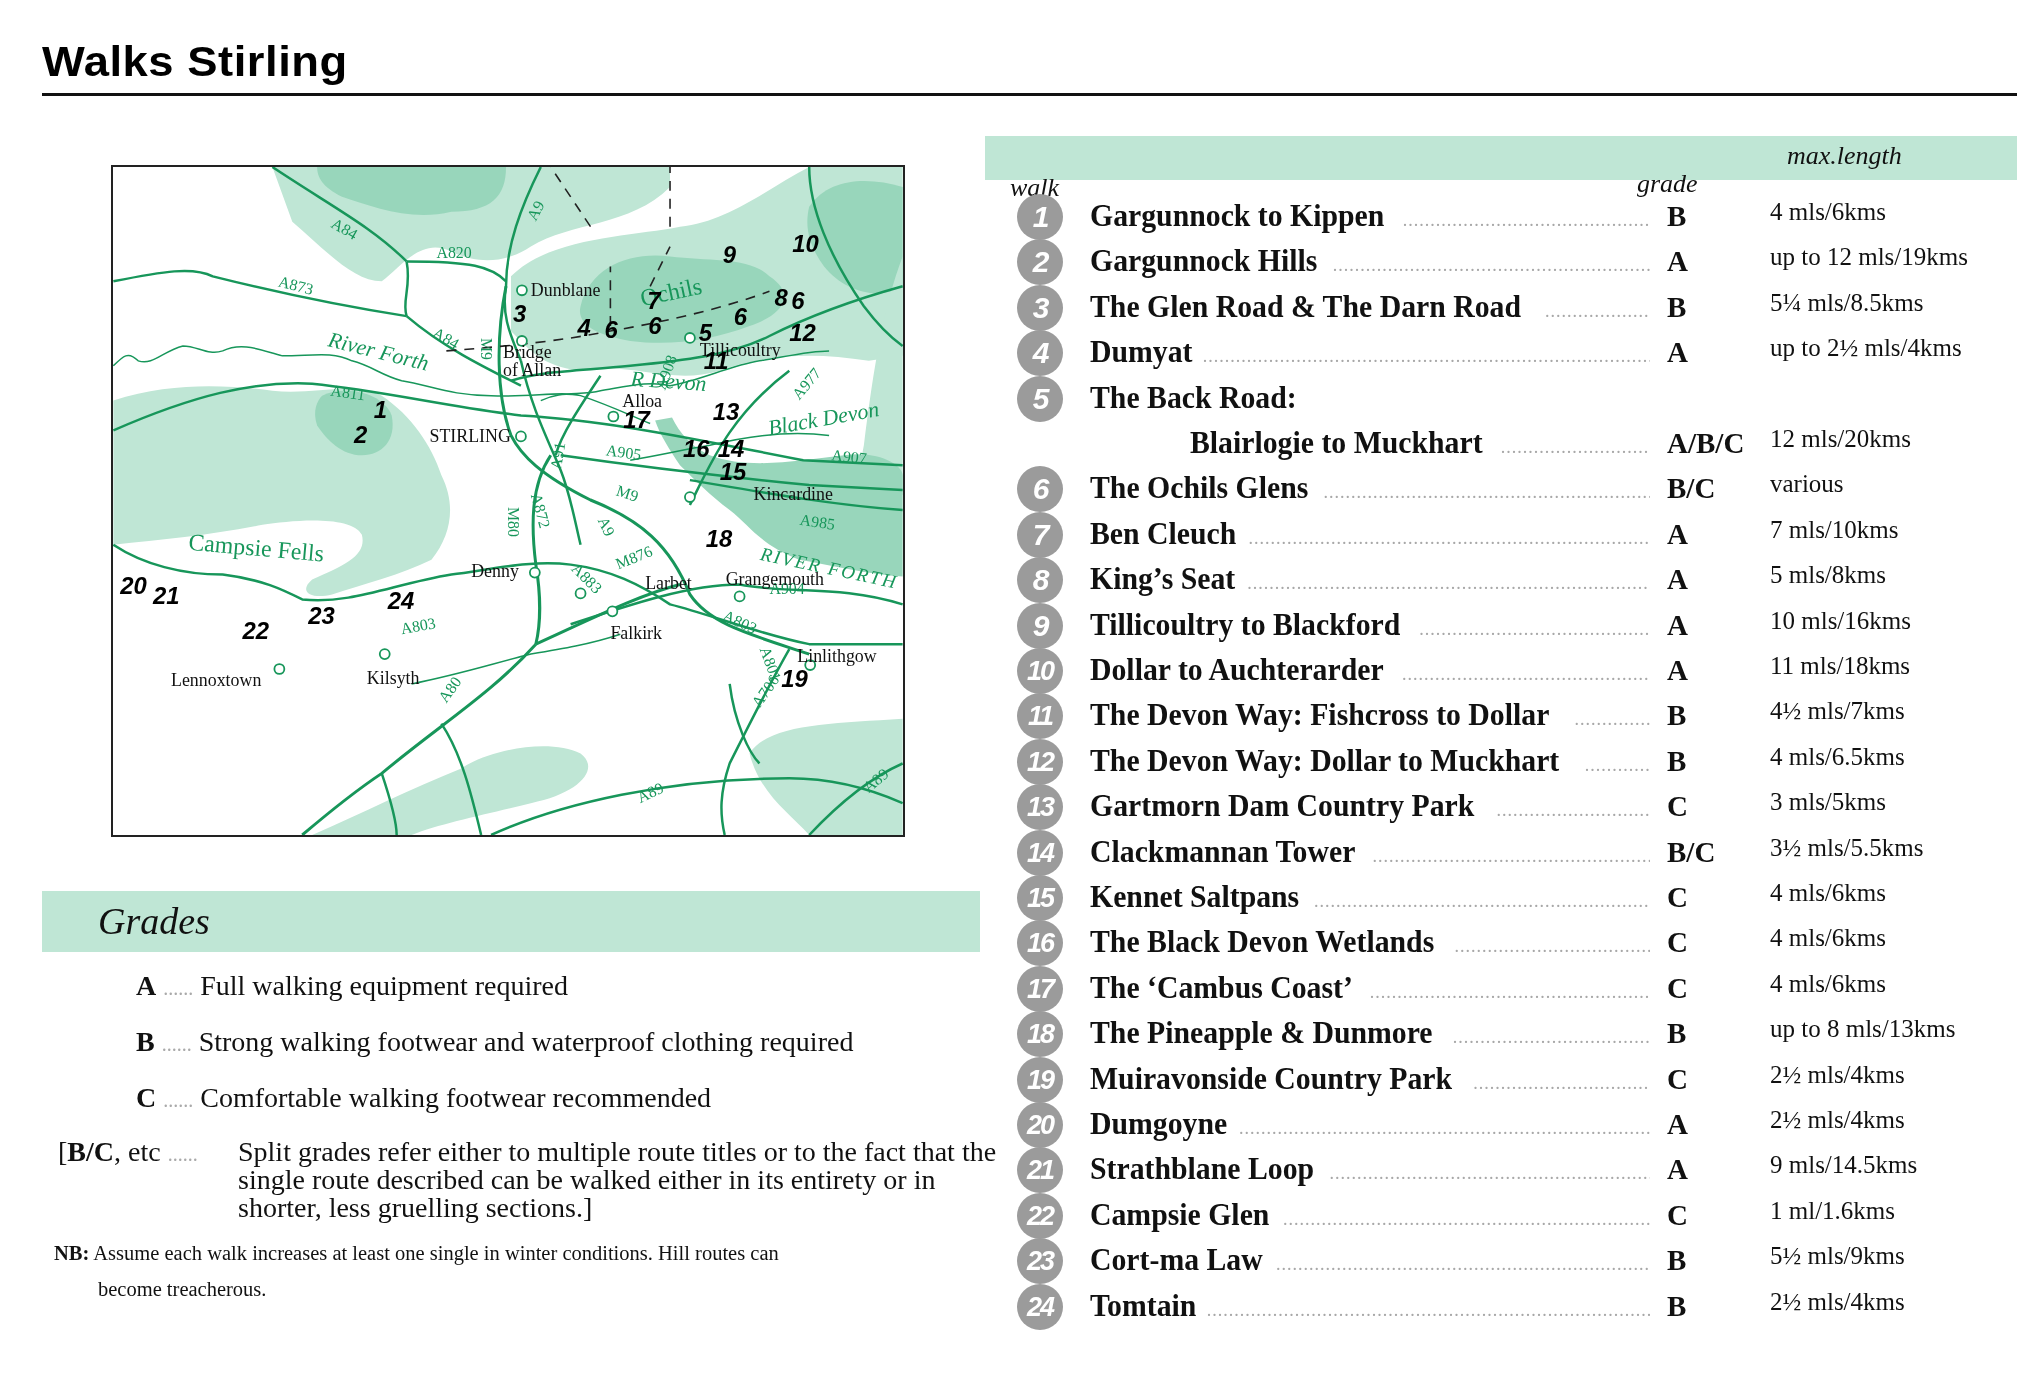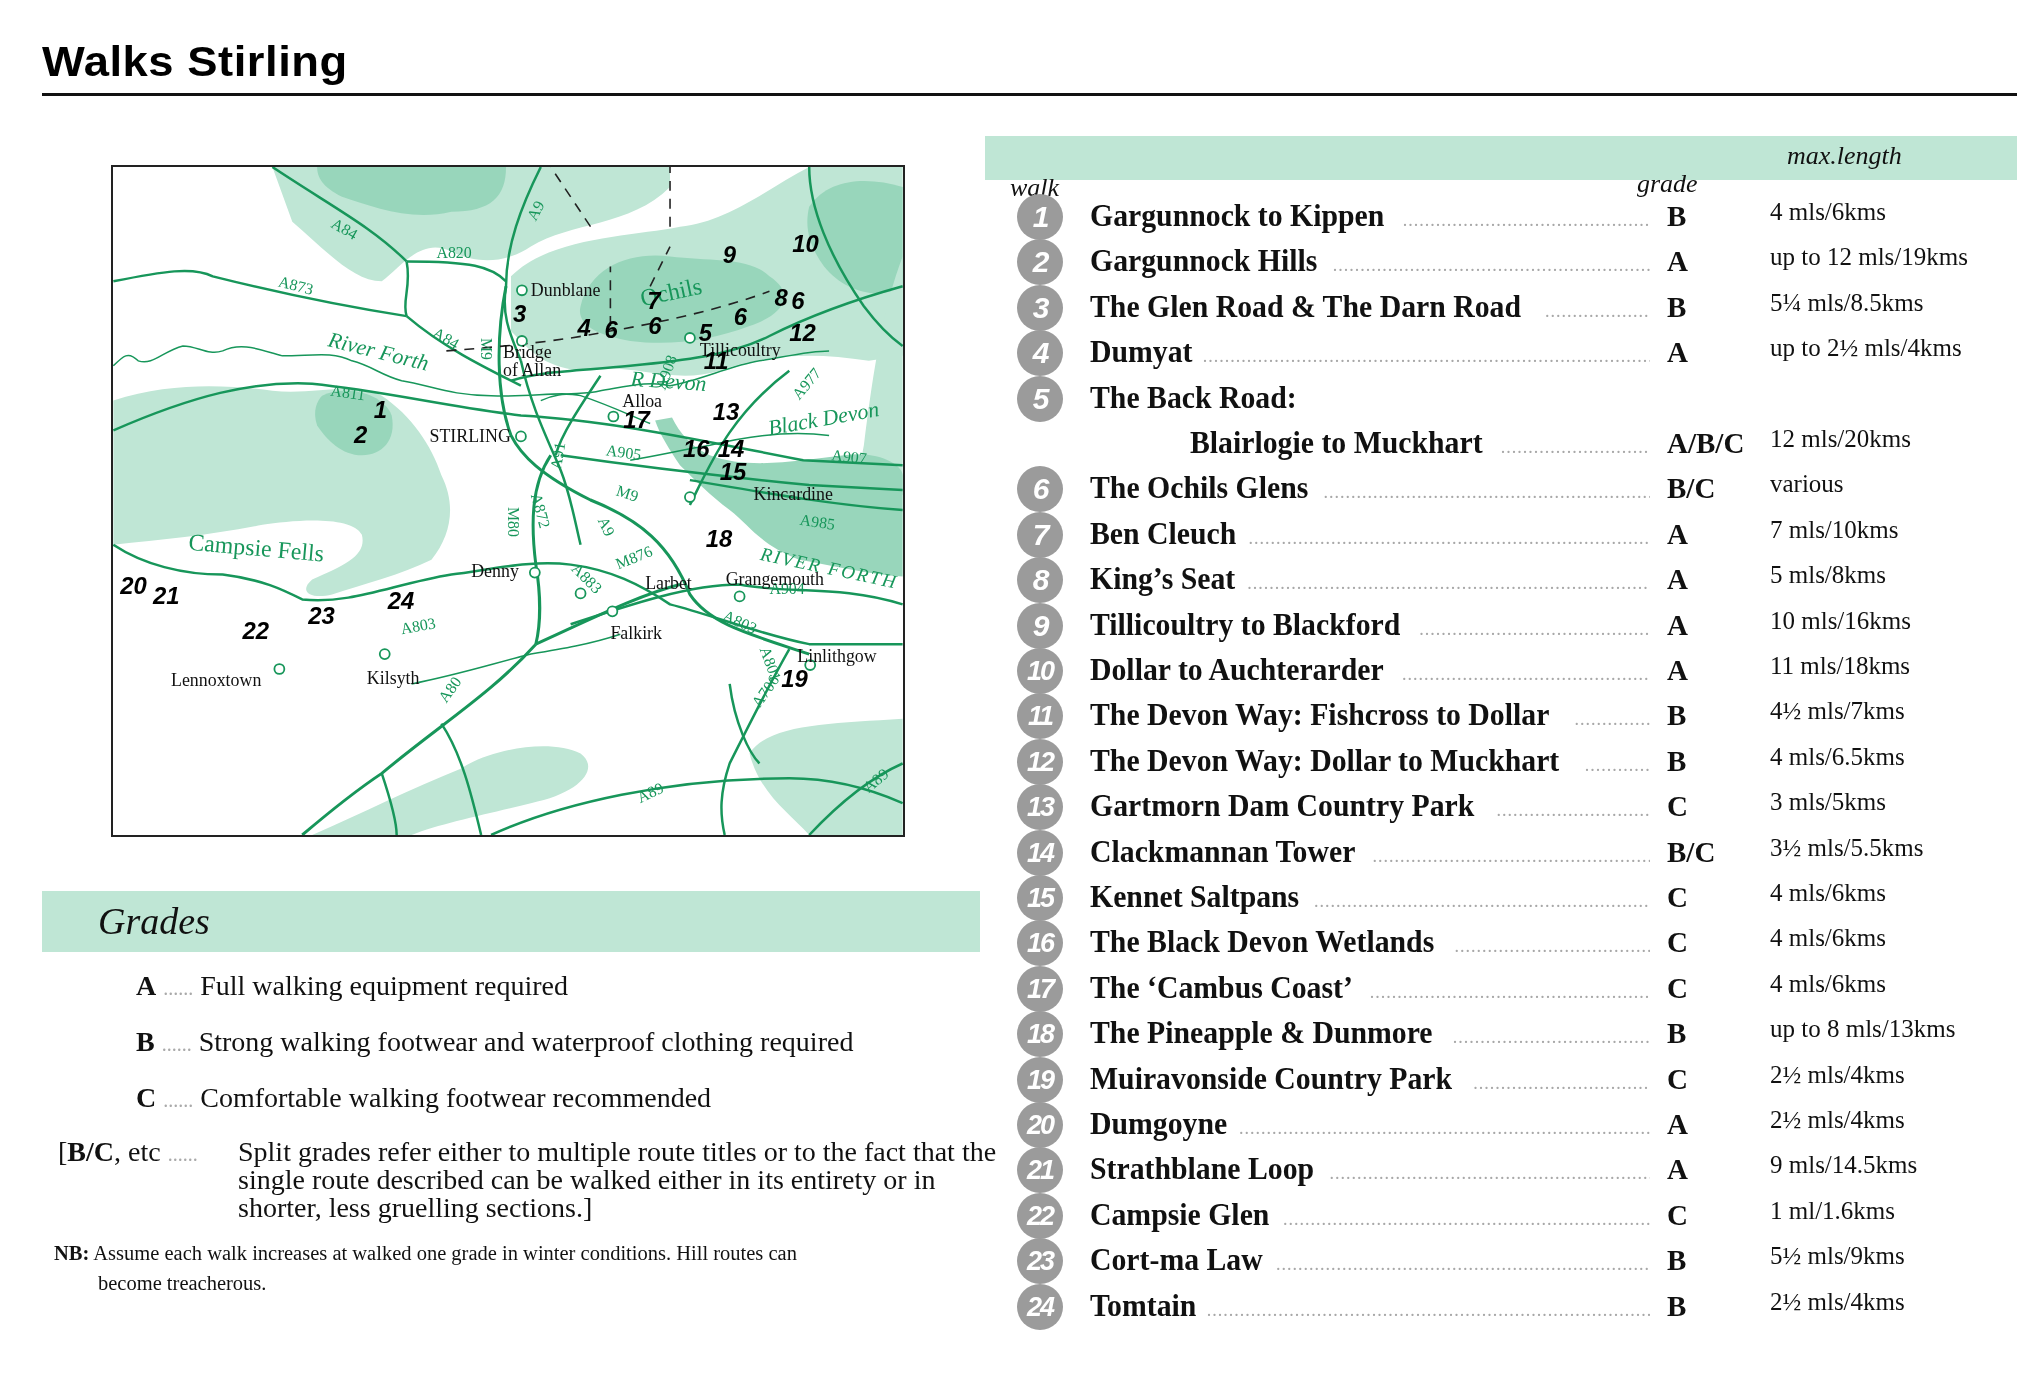--- a/index.html
+++ b/index.html
@@ -28,21 +28,21 @@
     font-style: italic; font-size: 38px; font-family: "Liberation Serif", serif; }
   .grade-row { position: absolute; left: 96px; font-size: 28px; white-space: nowrap; margin-left: 40px; }
   .grade-key { font-weight: bold; }
   .dots { color: #aaa; font-size: 20px; letter-spacing: 0px; }
   .split-row { position: absolute; left: 58px; top: 1138px; font-size: 28px; line-height: 28px; }
   .split-key { position: absolute; left: 0; top: 0; white-space: nowrap; }
   .split-text { position: absolute; left: 180px; top: 0; width: 760px; }
   .nb-row { position: absolute; left: 54px; top: 1238px; width: 900px; font-size: 20.5px; line-height: 30px; }
   .nb-key { font-weight: bold; }
   .nb-text { }
-  .nb-indent { padding-left: 44px; display: block; }
+  .nb-indent { padding-left: 44px; display: block; margin-top: 6px; }
 
   
   .table-header { position: absolute; left: 985px; top: 136px; width: 1032px; height: 44px; background: #bfe6d5;
     font-style: italic; font-size: 26px; }
   .th { position: absolute; top: 5px; }
   .th-walk { left: 25px; margin-top: 32px; } .th-grade { left: 652px; margin-top: 28px; } .th-len { left: 802px; }
 
   .walk-row { position: absolute; left: 1010px; width: 1010px; height: 45.4px; }
   .bubble { position: absolute; left: 7px; top: -4px; width: 46px; height: 46px; border-radius: 50%;
     background: #9b9b9b; color: #fff; font-family: "Liberation Sans", sans-serif; font-weight: bold;
@@ -247,21 +247,21 @@
   <span>Comfortable walking footwear recommended</span>
 </div>
 
 <div class="split-row">
   <span class="split-key"><span>[</span><b>B/C</b><span>, etc</span> <span class="dots">......</span></span>
   <span class="split-text">Split grades refer either to multiple route titles or to the fact that the single route described can be walked either in its entirety or in shorter, less gruelling sections.]</span>
 </div>
 
 <div class="nb-row">
   <span class="nb-key">NB:</span>
-  <span class="nb-text">Assume each walk increases at walked one grade in winter conditions.  Hill routes can</span>
+  <span class="nb-text">Assume each walk increases at least one single in winter conditions.  Hill routes can</span>
   <span class="nb-indent">become treacherous.</span>
 </div>
 
 <div class="table-header">
   <span class="th th-walk">walk</span>
   <span class="th th-grade">grade</span>
   <span class="th th-len">max.length</span>
 </div>
 
 <div id="walk-rows">

